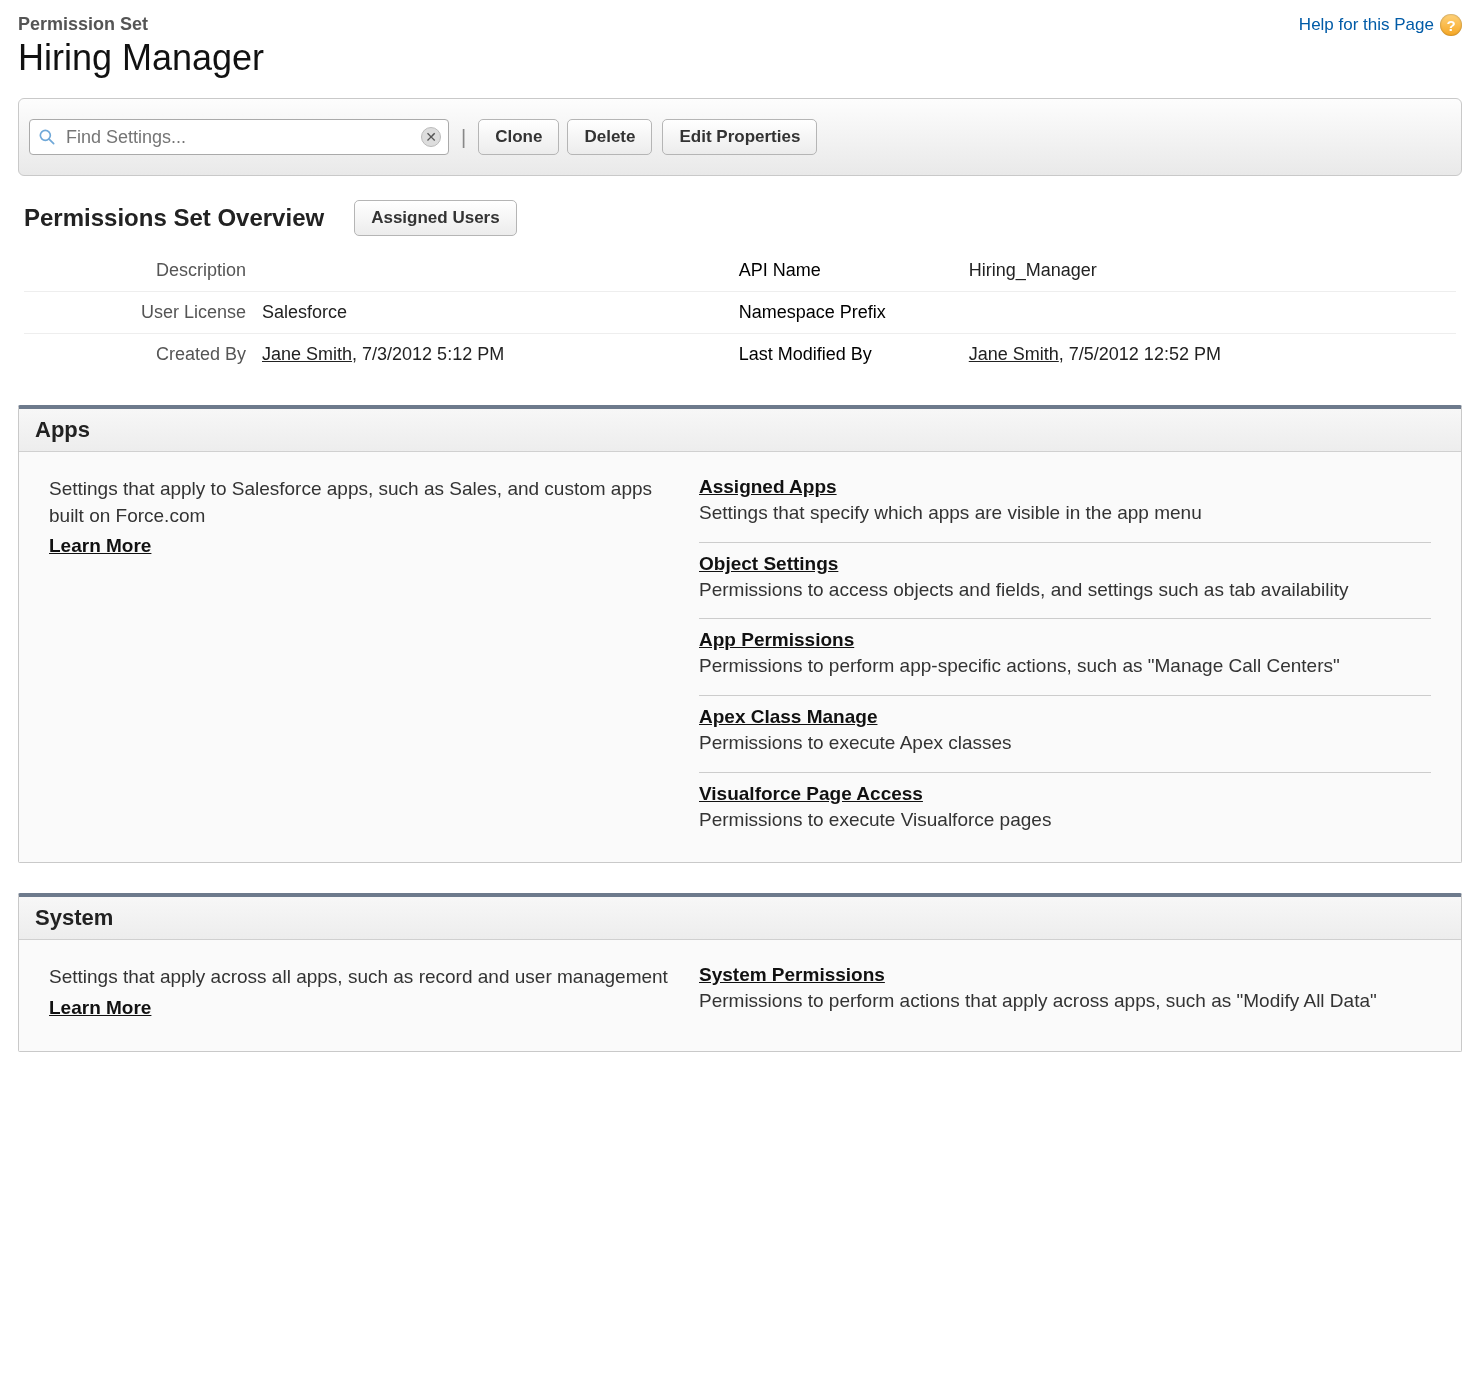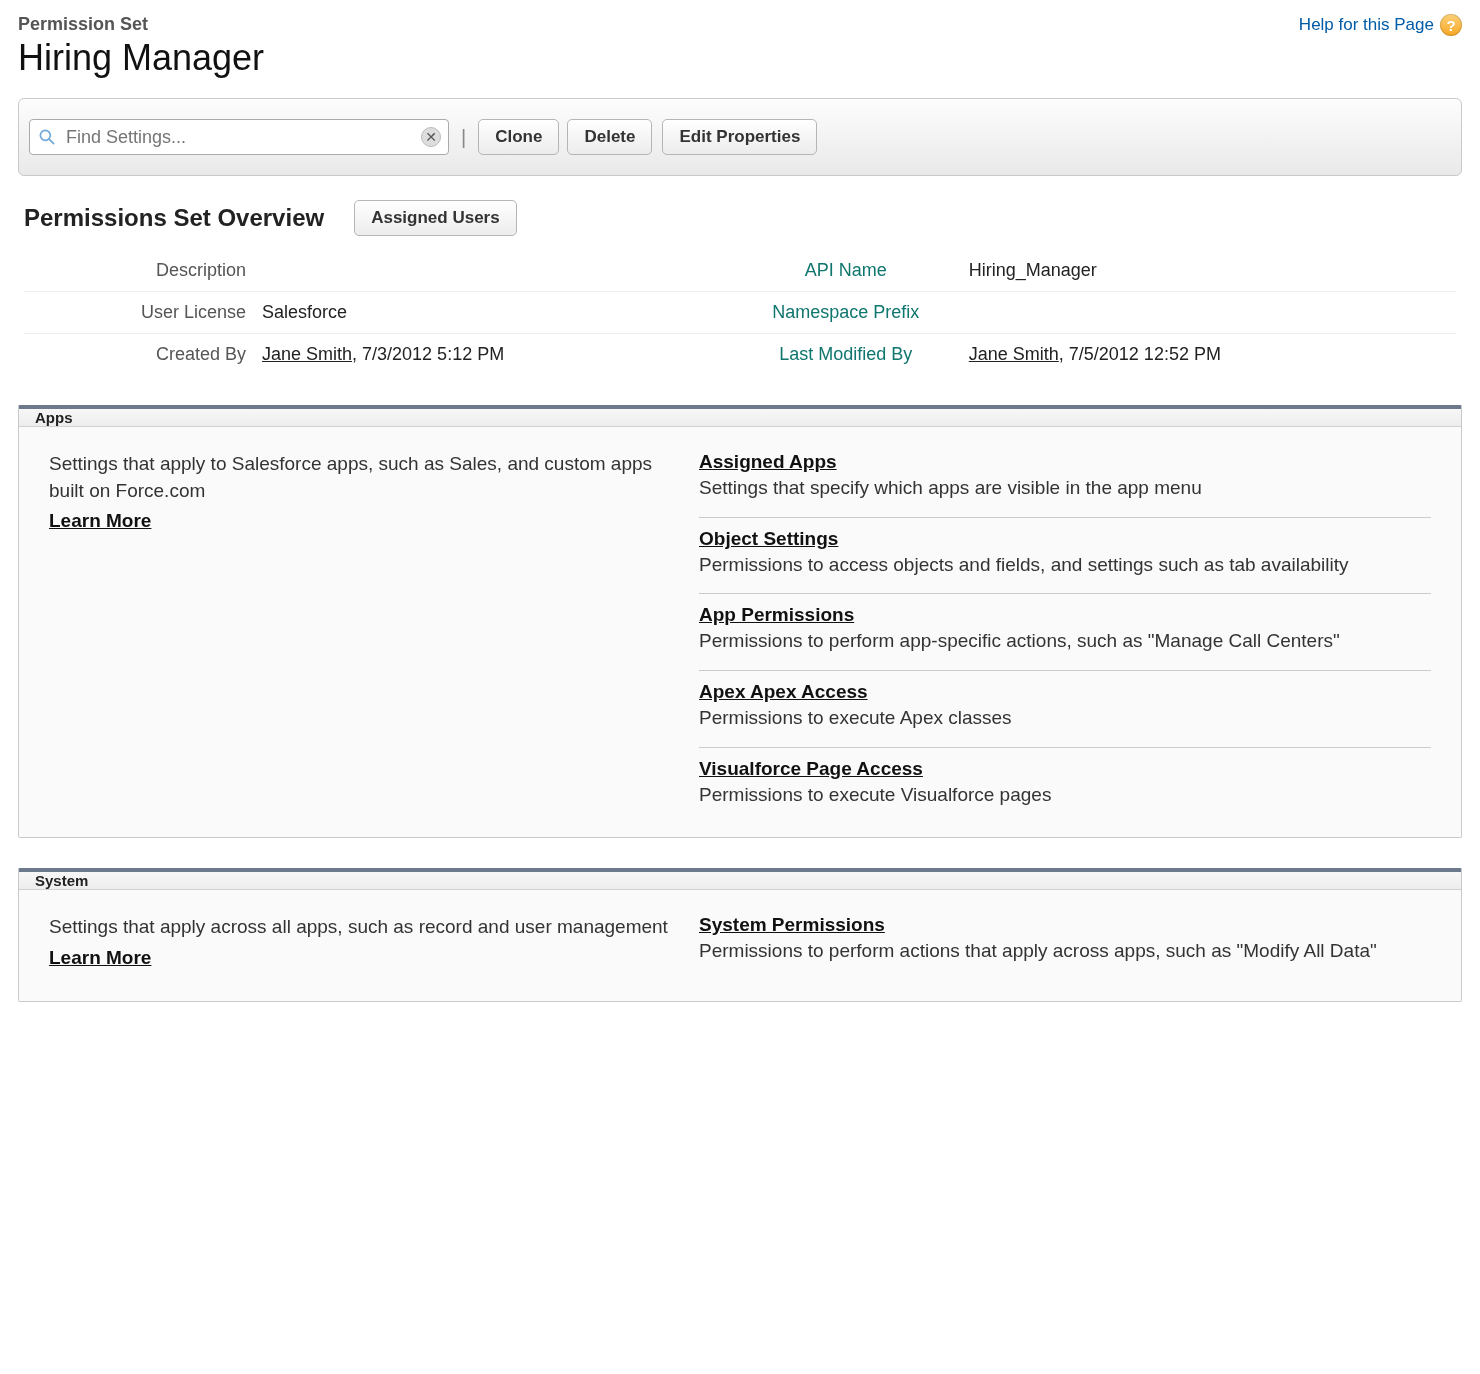--- a/index.html
+++ b/index.html
@@ -77,36 +77,36 @@
   }
   .overview-header {
     display:flex; align-items:center; gap:30px;
   }
   .overview-header h2 { font-size:24px; margin:0; }
   .detail-table { width:100%; margin-top:14px; border-collapse:collapse; }
   .detail-table tr { border-top:1px solid #eee; }
   .detail-table tr:first-child { border-top:none; }
   .detail-table td { padding:10px 8px; vertical-align:middle; font-size:18px;}
   .lbl { text-align:right; color:#555; width:230px; }
-  .lbl2 { text-align:center; color:#0f766e; width:230px; }
+  .lbl2 { text-align:left; color:#000000; width:230px; }
   .val {}
   .ulink { color:#222; text-decoration:underline; }
 
   .block {
     margin-top:30px;
     border:1px solid #c9c9c9;
     border-top:4px solid #6d7a8c;
     border-radius:2px;
     background:#fafafa;
   }
   .block-header {
     background:linear-gradient(#f7f7f7,#ededed);
     border-bottom:1px solid #d0d0d0;
-    padding:0 16px;
-    font-size:15px;
+    padding:8px 16px;
+    font-size:22px;
     font-weight:bold;
   }
   .block-body {
     display:flex;
     padding:24px 30px 30px 30px;
     gap:30px;
     background:#fafafa;
   }
   .block-left { flex:0 0 620px; font-size:19px; color:#333; line-height:1.4;}
   .block-left .learn { display:block; margin-top:4px; color:#111; font-weight:bold;}
@@ -199,21 +199,21 @@
         </div>
         <div class="link-item">
           <a href="#">Object Settings</a>
           <div class="link-desc">Permissions to access objects and fields, and settings such as tab availability</div>
         </div>
         <div class="link-item">
           <a href="#">App Permissions</a>
           <div class="link-desc">Permissions to perform app-specific actions, such as "Manage Call Centers"</div>
         </div>
         <div class="link-item">
-          <a href="#">Apex Apex Access</a>
+          <a href="#">Apex Class Manage</a>
           <div class="link-desc">Permissions to execute Apex classes</div>
         </div>
         <div class="link-item">
           <a href="#">Visualforce Page Access</a>
           <div class="link-desc">Permissions to execute Visualforce pages</div>
         </div>
       </div>
     </div>
   </div>
 

